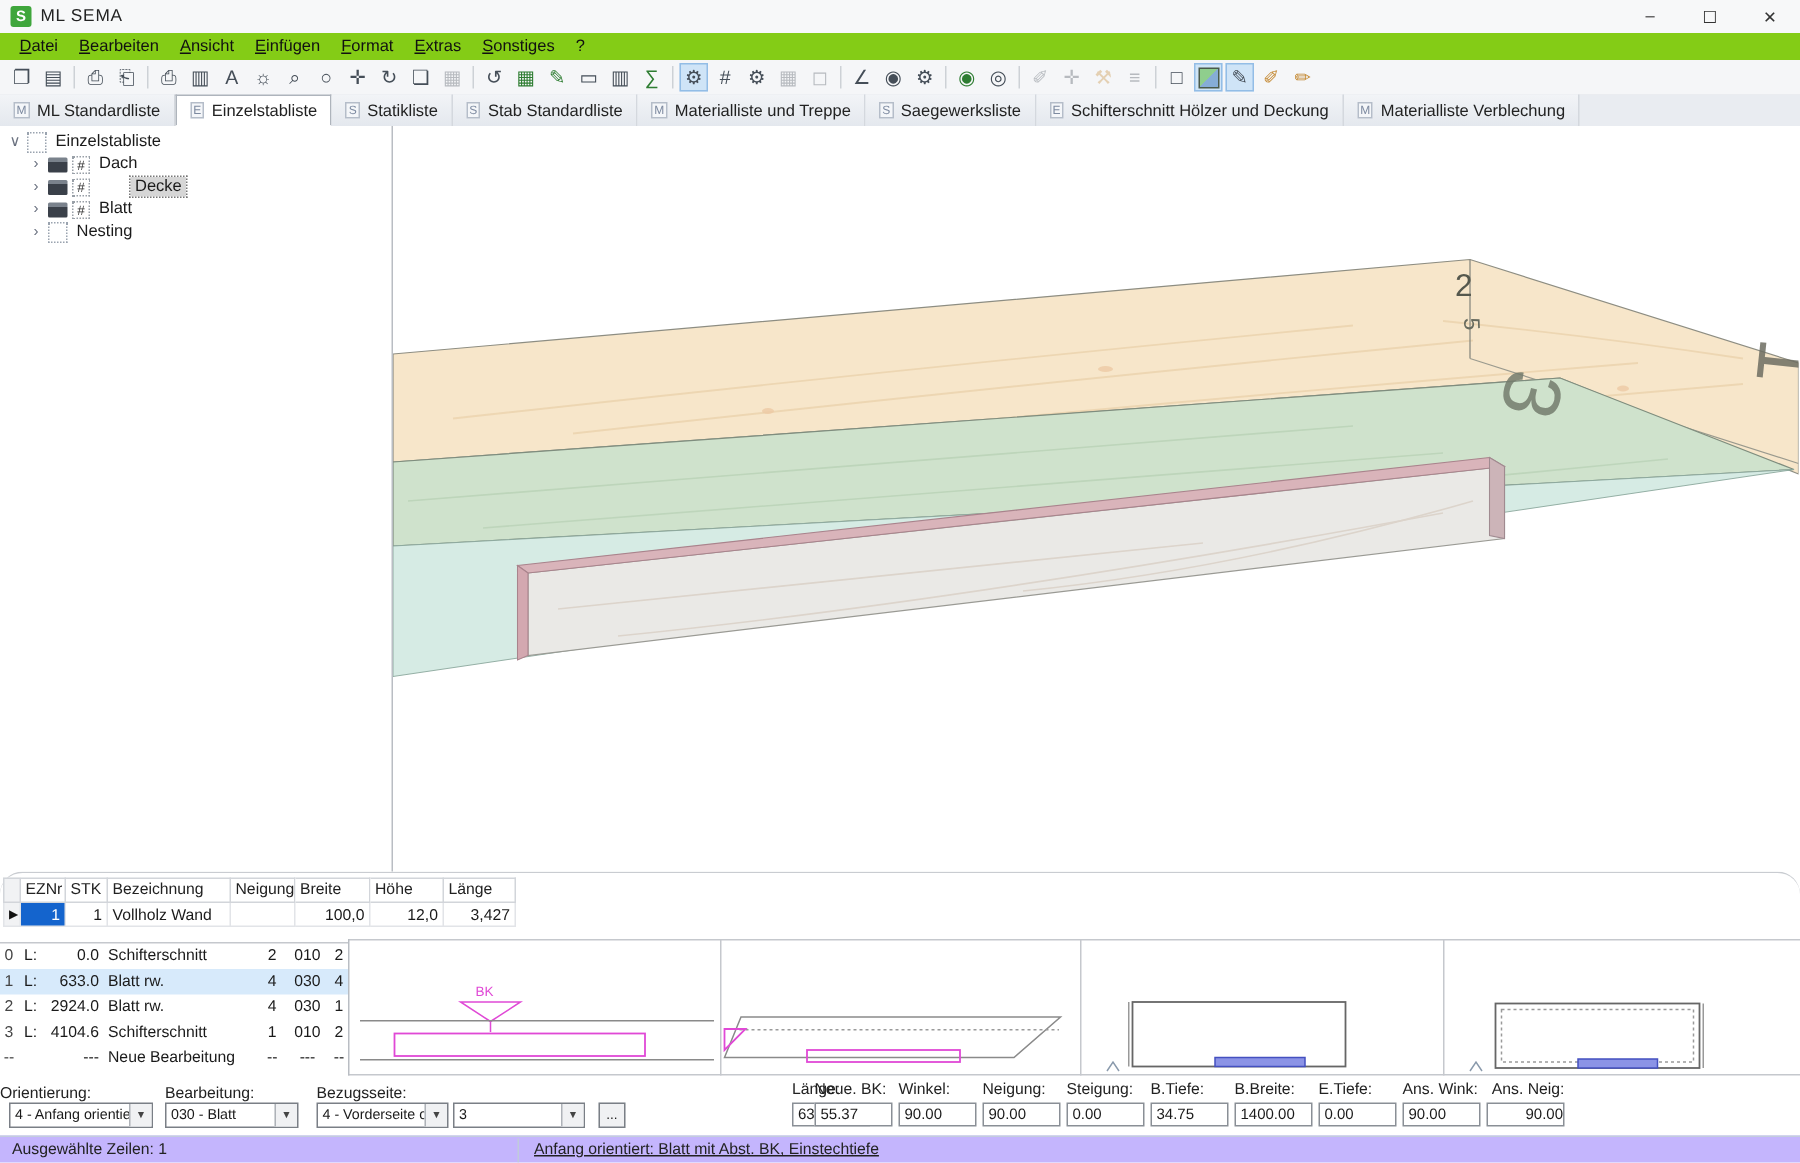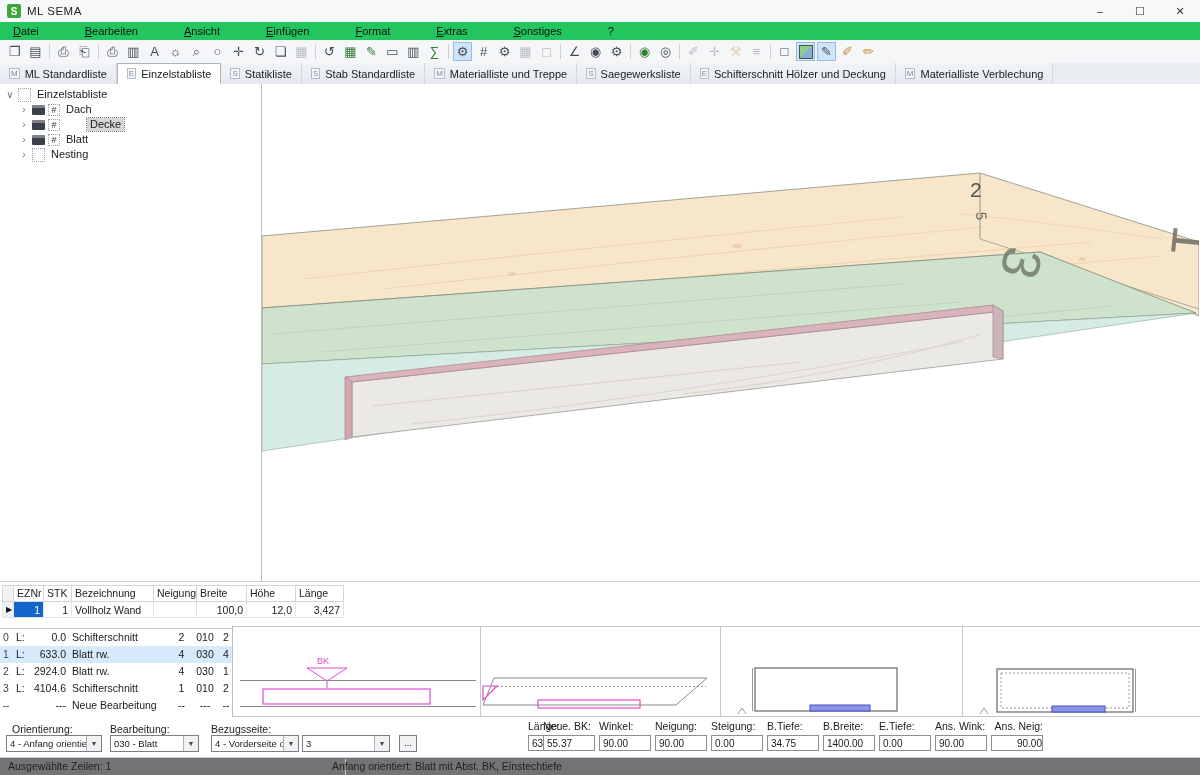--- a/index.html
+++ b/index.html
@@ -5,21 +5,21 @@
   html,body{margin:0;padding:0;}
   body{width:1200px;height:775px;position:relative;overflow:hidden;
        font-family:"Liberation Sans","DejaVu Sans",sans-serif;font-size:11px;color:#1a1a1a;background:#fff;}
   
   .titlebar{position:absolute;top:0;left:0;right:0;height:22px;background:#f7f8f9;border-bottom:1px solid #e3e5e8;display:flex;align-items:center;}
   .logo{width:14px;height:14px;margin:0 6px 0 7px;background:#3fa63c;color:#fff;font-weight:bold;font-size:10px;display:flex;align-items:center;justify-content:center;border-radius:2px;}
   .title{font-size:11.5px;color:#222;letter-spacing:.5px;}
   .wincontrols{margin-left:auto;display:flex;height:100%;}
   .wc{width:40px;height:100%;display:flex;align-items:center;justify-content:center;font-size:11px;color:#333;}
   
-  .menubar{position:absolute;top:22px;left:0;right:0;height:18px;background:#22c55e;display:flex;align-items:center;padding-left:6px;gap:32px;}
+  .menubar{position:absolute;top:22px;left:0;right:0;height:18px;background:#84cc16;display:flex;align-items:center;padding-left:6px;}
   .menu-item{padding:0 7px;font-size:11px;color:#111;}
   
   .toolbar{position:absolute;top:40px;left:0;right:0;height:23px;background:#f5f6f8;border-bottom:1px solid #e0e2e6;display:flex;align-items:center;padding-left:4px;}
   .tbtn{width:19px;height:19px;margin:0 1px;display:flex;align-items:center;justify-content:center;font-size:13px;color:#454e58;box-sizing:border-box;}
   .tbtn[data-state="disabled"]{opacity:.35;}
   .tbtn[data-state="active"]{background:#cfe4f7;border:1px solid #93bde6;}
   .tbtn[data-kind="sep"]{width:7px;margin:0;position:relative;}
   .tbtn[data-kind="sep"]::before{content:"";position:absolute;left:3px;top:2px;bottom:2px;width:1px;background:#cdd1d6;}
   .tbtn[data-kind="green"]{color:#2e7d32;}
   .tbtn[data-kind="wood"]{color:#c58a35;}
@@ -39,21 +39,21 @@
   .expander{width:12px;color:#6b7280;font-size:10px;text-align:center;}
   .ticon{display:inline-block;margin:0 3px 0 2px;}
   .ticon[data-icon="printer"]{width:13px;height:10px;background:linear-gradient(#7a828c 0 3px,#3a4049 3px);border-radius:1px;}
   .ticon[data-icon="doc"]{width:11px;height:12px;border:1px dotted #9aa3af;background:#fff;}
   .hashbox{width:10px;height:10px;border:1px dotted #99a0a8;font-size:9px;line-height:10px;text-align:center;color:#333;margin-right:3px;}
   .hashbox:empty{display:none;}
   .tlabel{font-size:11px;padding:0 3px;line-height:13px;}
   .tlabel[data-selected="true"]{background:#d6d6d6;outline:1px dotted #777;margin-left:24px;}
   .viewport{flex:1;background:#fff;position:relative;}
   
-  .bottom{position:absolute;top:581px;left:0;width:1200px;height:194px;border-top:1px solid #c9ccd1;background:#fff;}
+  .bottom{position:absolute;top:581px;left:0;width:1200px;height:194px;border-top:1px solid #c9ccd1;background:#fff;border-radius:15px;}
   .grid{position:absolute;left:2px;top:3px;font-size:10.5px;}
   .grid-row{display:grid;grid-template-columns:12px 30px 28px 82px 43px 50px 49px 48px;}
   .gh{border:1px solid #d2d5da;border-left:none;height:15px;line-height:15px;padding-left:3px;background:#fff;color:#222;}
   .gh:first-child{border-left:1px solid #d2d5da;background:#f1f2f4;}
   .gc{border:1px solid #e2e4e8;border-top:none;border-left:none;height:16px;line-height:16px;padding:0 3px;box-sizing:border-box;}
   .gc.num{text-align:right;}
   .gc.marker{border-left:1px solid #e2e4e8;background:#f1f2f4;text-align:center;font-size:8px;color:#111;}
   .gc.sel{background:#1464cd;color:#fff;}
   .ops{position:absolute;left:0;top:46px;width:232px;font-size:10.5px;border-right:1px solid #b9bdc3;border-top:1px solid #c5c8cd;}
   .oprow{display:grid;grid-template-columns:12px 60px 101px 17px 30px 12px;height:17px;line-height:17px;}
@@ -63,23 +63,23 @@
   .o-c{text-align:center;}
   .panelsvg{position:absolute;left:232px;top:44px;}
   .ctrl-label{position:absolute;top:141px;font-size:10.5px;color:#222;}
   .combo{position:absolute;top:153px;height:17px;border:1px solid #7a7f86;background:#fff;display:flex;align-items:center;box-sizing:border-box;}
   .cval{flex:1;font-size:9.5px;padding-left:3px;white-space:nowrap;overflow:hidden;}
   .carr{width:14px;align-self:stretch;border-left:1px solid #aeb2b8;background:#f0f1f3;font-size:7px;display:flex;align-items:center;justify-content:center;color:#444;}
   .dots-btn{position:absolute;top:153px;left:399px;width:18px;height:17px;border:1px solid #7a7f86;background:#f0f1f3;font-size:9px;text-align:center;line-height:15px;box-sizing:border-box;}
   .fieldblock{position:absolute;top:138px;width:52px;}
   .fieldblock .flabel{font-size:10.5px;color:#222;height:13px;white-space:nowrap;}
   .fieldblock .fval{margin-top:2px;height:16px;border:1px solid #8a8f96;font-size:10px;line-height:16px;padding-left:3px;background:#fff;box-sizing:border-box;}
-  .statusbar{position:absolute;left:0;bottom:0;width:1200px;height:18px;background:#737373;border-top:1px solid #c3cddd;font-size:10.5px;color:#222;}
+  .statusbar{position:absolute;left:0;bottom:0;width:1200px;height:18px;background:#c4b5fd;border-top:1px solid #c3cddd;font-size:10.5px;color:#222;}
   .sb-left{position:absolute;left:8px;top:2px;}
-  .sb-right{position:absolute;left:332px;top:2px;}
+  .sb-right{position:absolute;left:356px;top:2px;text-decoration:underline;}
   .sb-div{position:absolute;left:345px;top:1px;bottom:1px;width:1px;background:#c0cbdb;}
 </style>
 </head>
 <body>
 
 <div class="titlebar">
   <span class="logo">S</span>
   <span class="title">ML  SEMA</span>
   <div class="wincontrols">
     <span class="wc">–</span>
@@ -401,21 +401,21 @@
 
     <g>
       <rect x="765" y="43" width="136" height="43" fill="none" stroke="#666" stroke-width="1.2"></rect>
       <rect x="769" y="47" width="128" height="35" fill="none" stroke="#9a9a9a" stroke-dasharray="2,2"></rect>
       <line x1="903.5" y1="43" x2="903.5" y2="86" stroke="#999"></line>
       <rect x="820" y="80" width="53" height="6" fill="#8b93e6" stroke="#4450c0"></rect>
       <polyline points="748,88 752,82 756,88" fill="none" stroke="#8a9aac"></polyline>
     </g>
   </svg>
 
-  <span class="ctrl-label" style="left:12px">Orientierung:</span>
+  <span class="ctrl-label" style="left:0">Orientierung:</span>
   <span class="ctrl-label" style="left:110px">Bearbeitung:</span>
   <span class="ctrl-label" style="left:211px">Bezugsseite:</span>
 
   <div class="combo" style="left:6px;width:96px">
     <span class="cval">4 - Anfang orientiert</span>
     <span class="carr">▼</span>
   </div>
   <div class="combo" style="left:110px;width:89px">
     <span class="cval">030 - Blatt</span>
     <span class="carr">▼</span>

